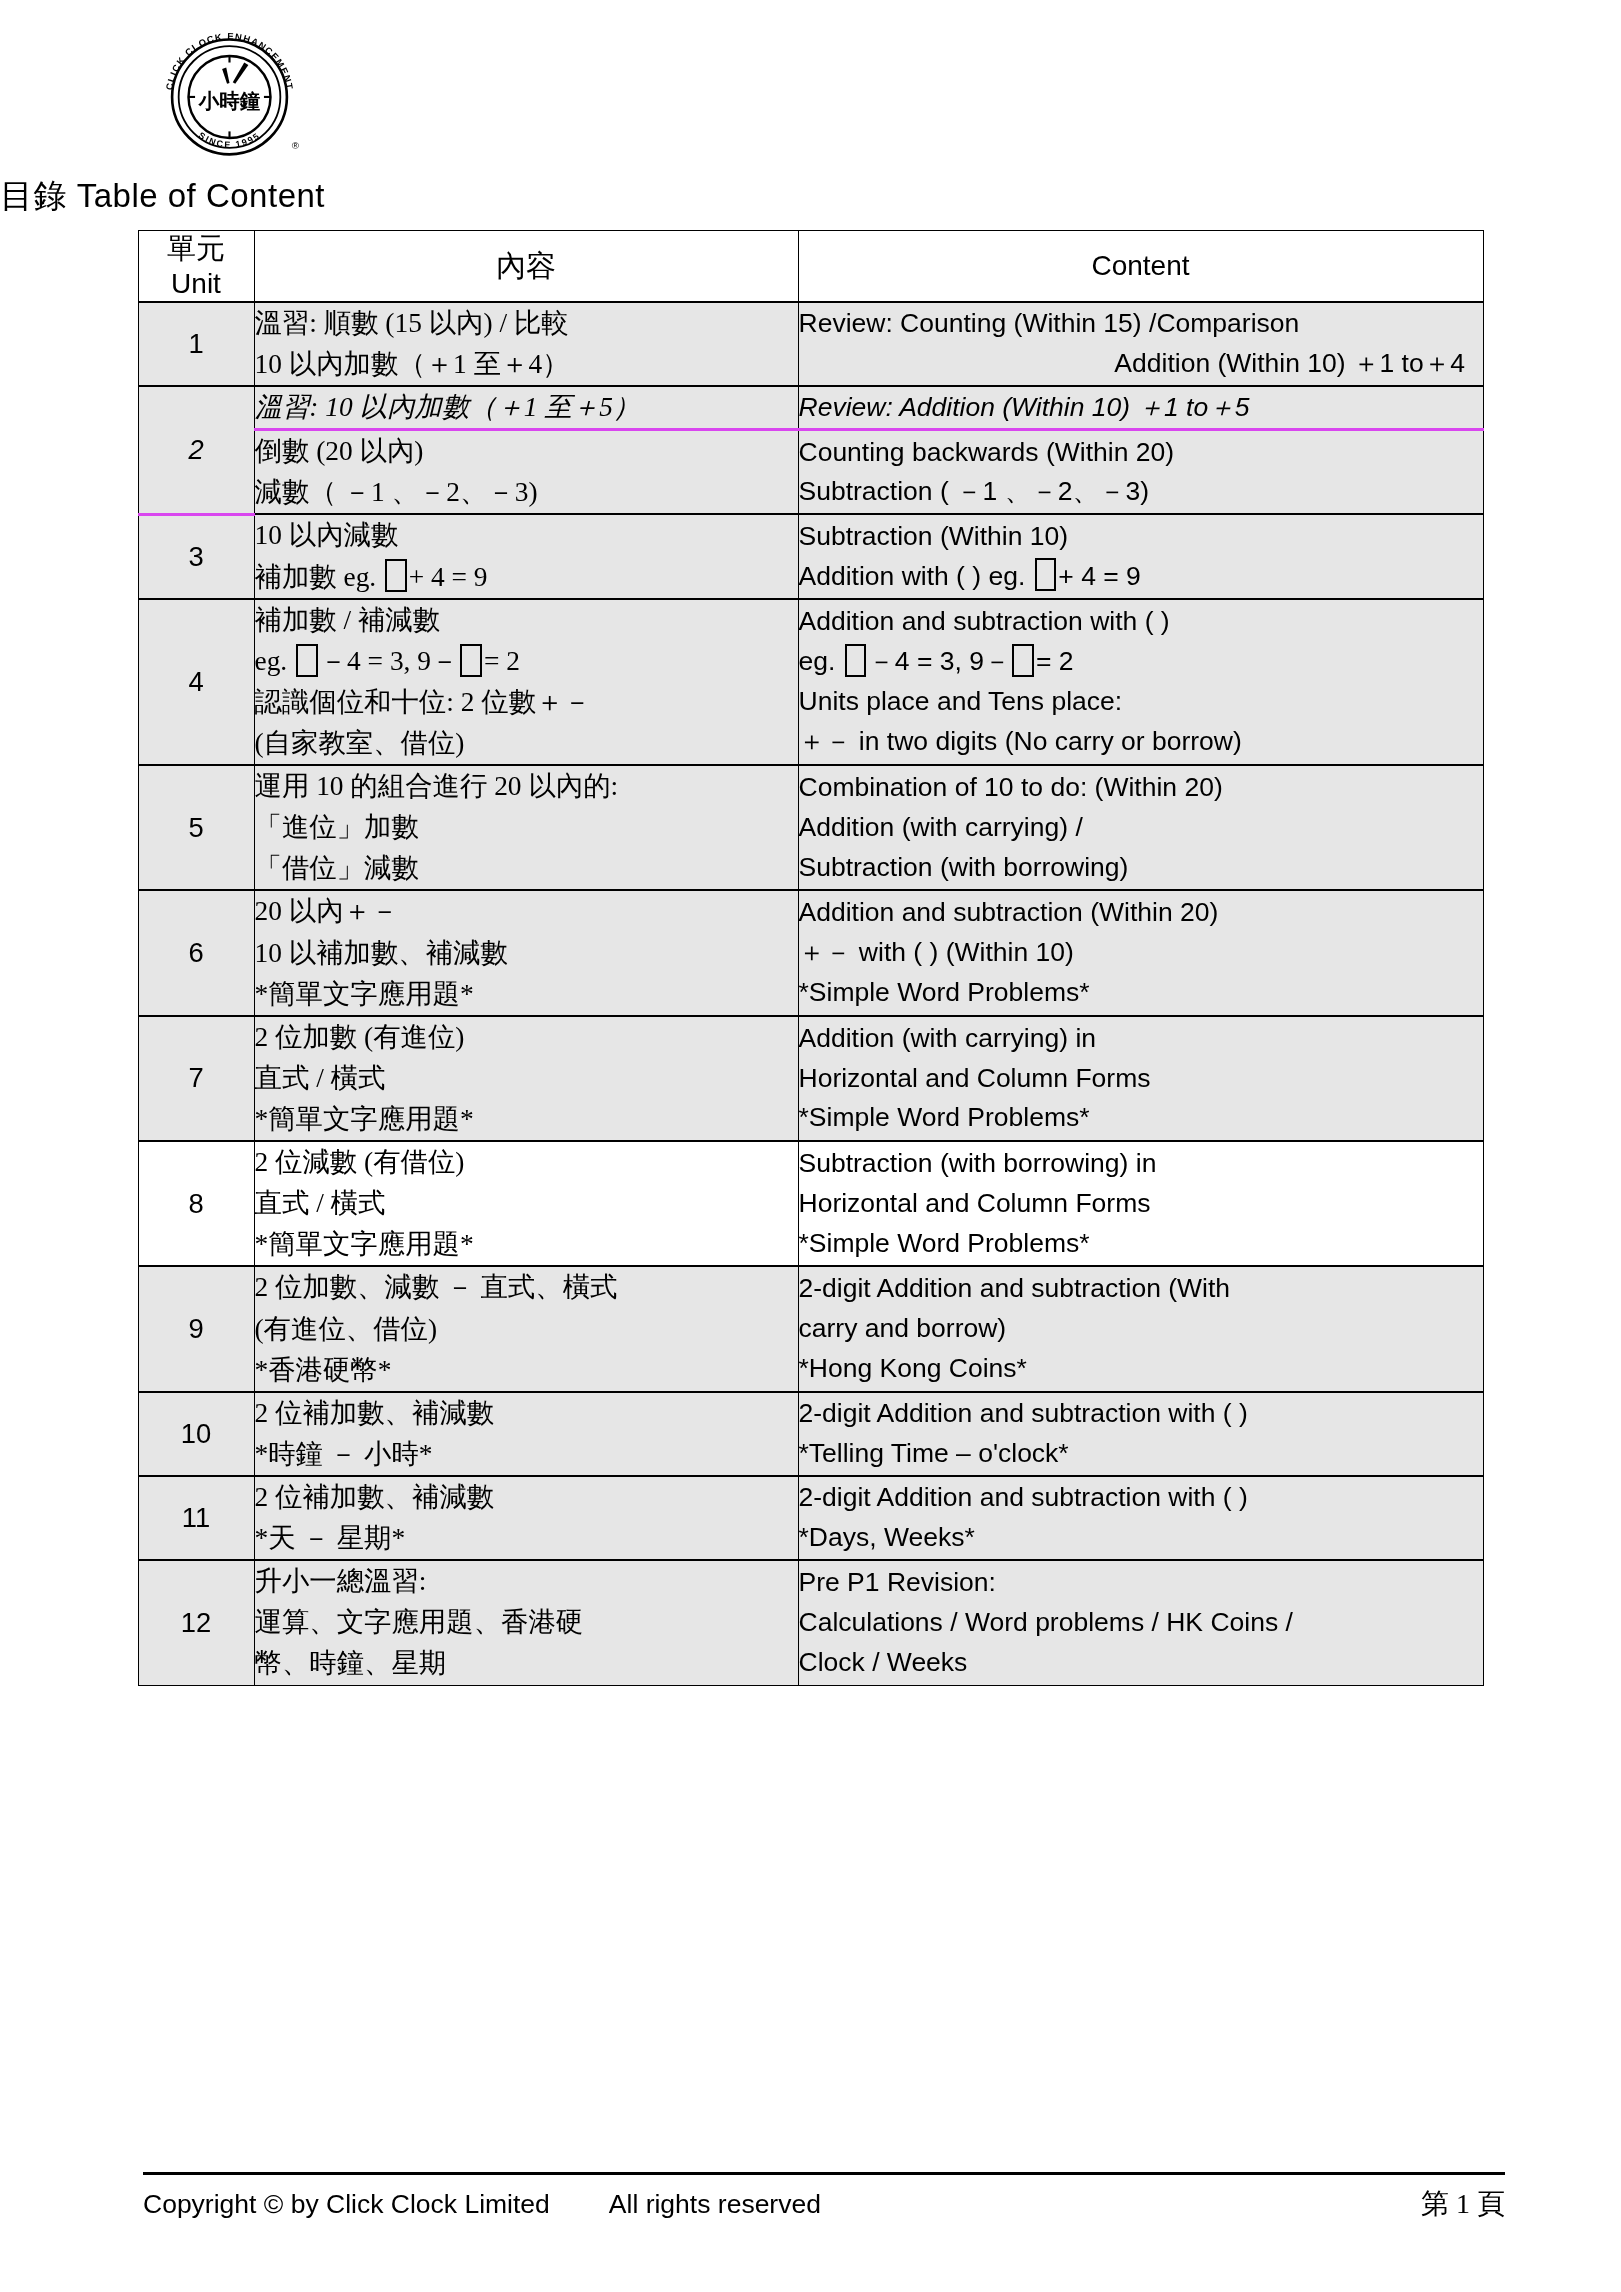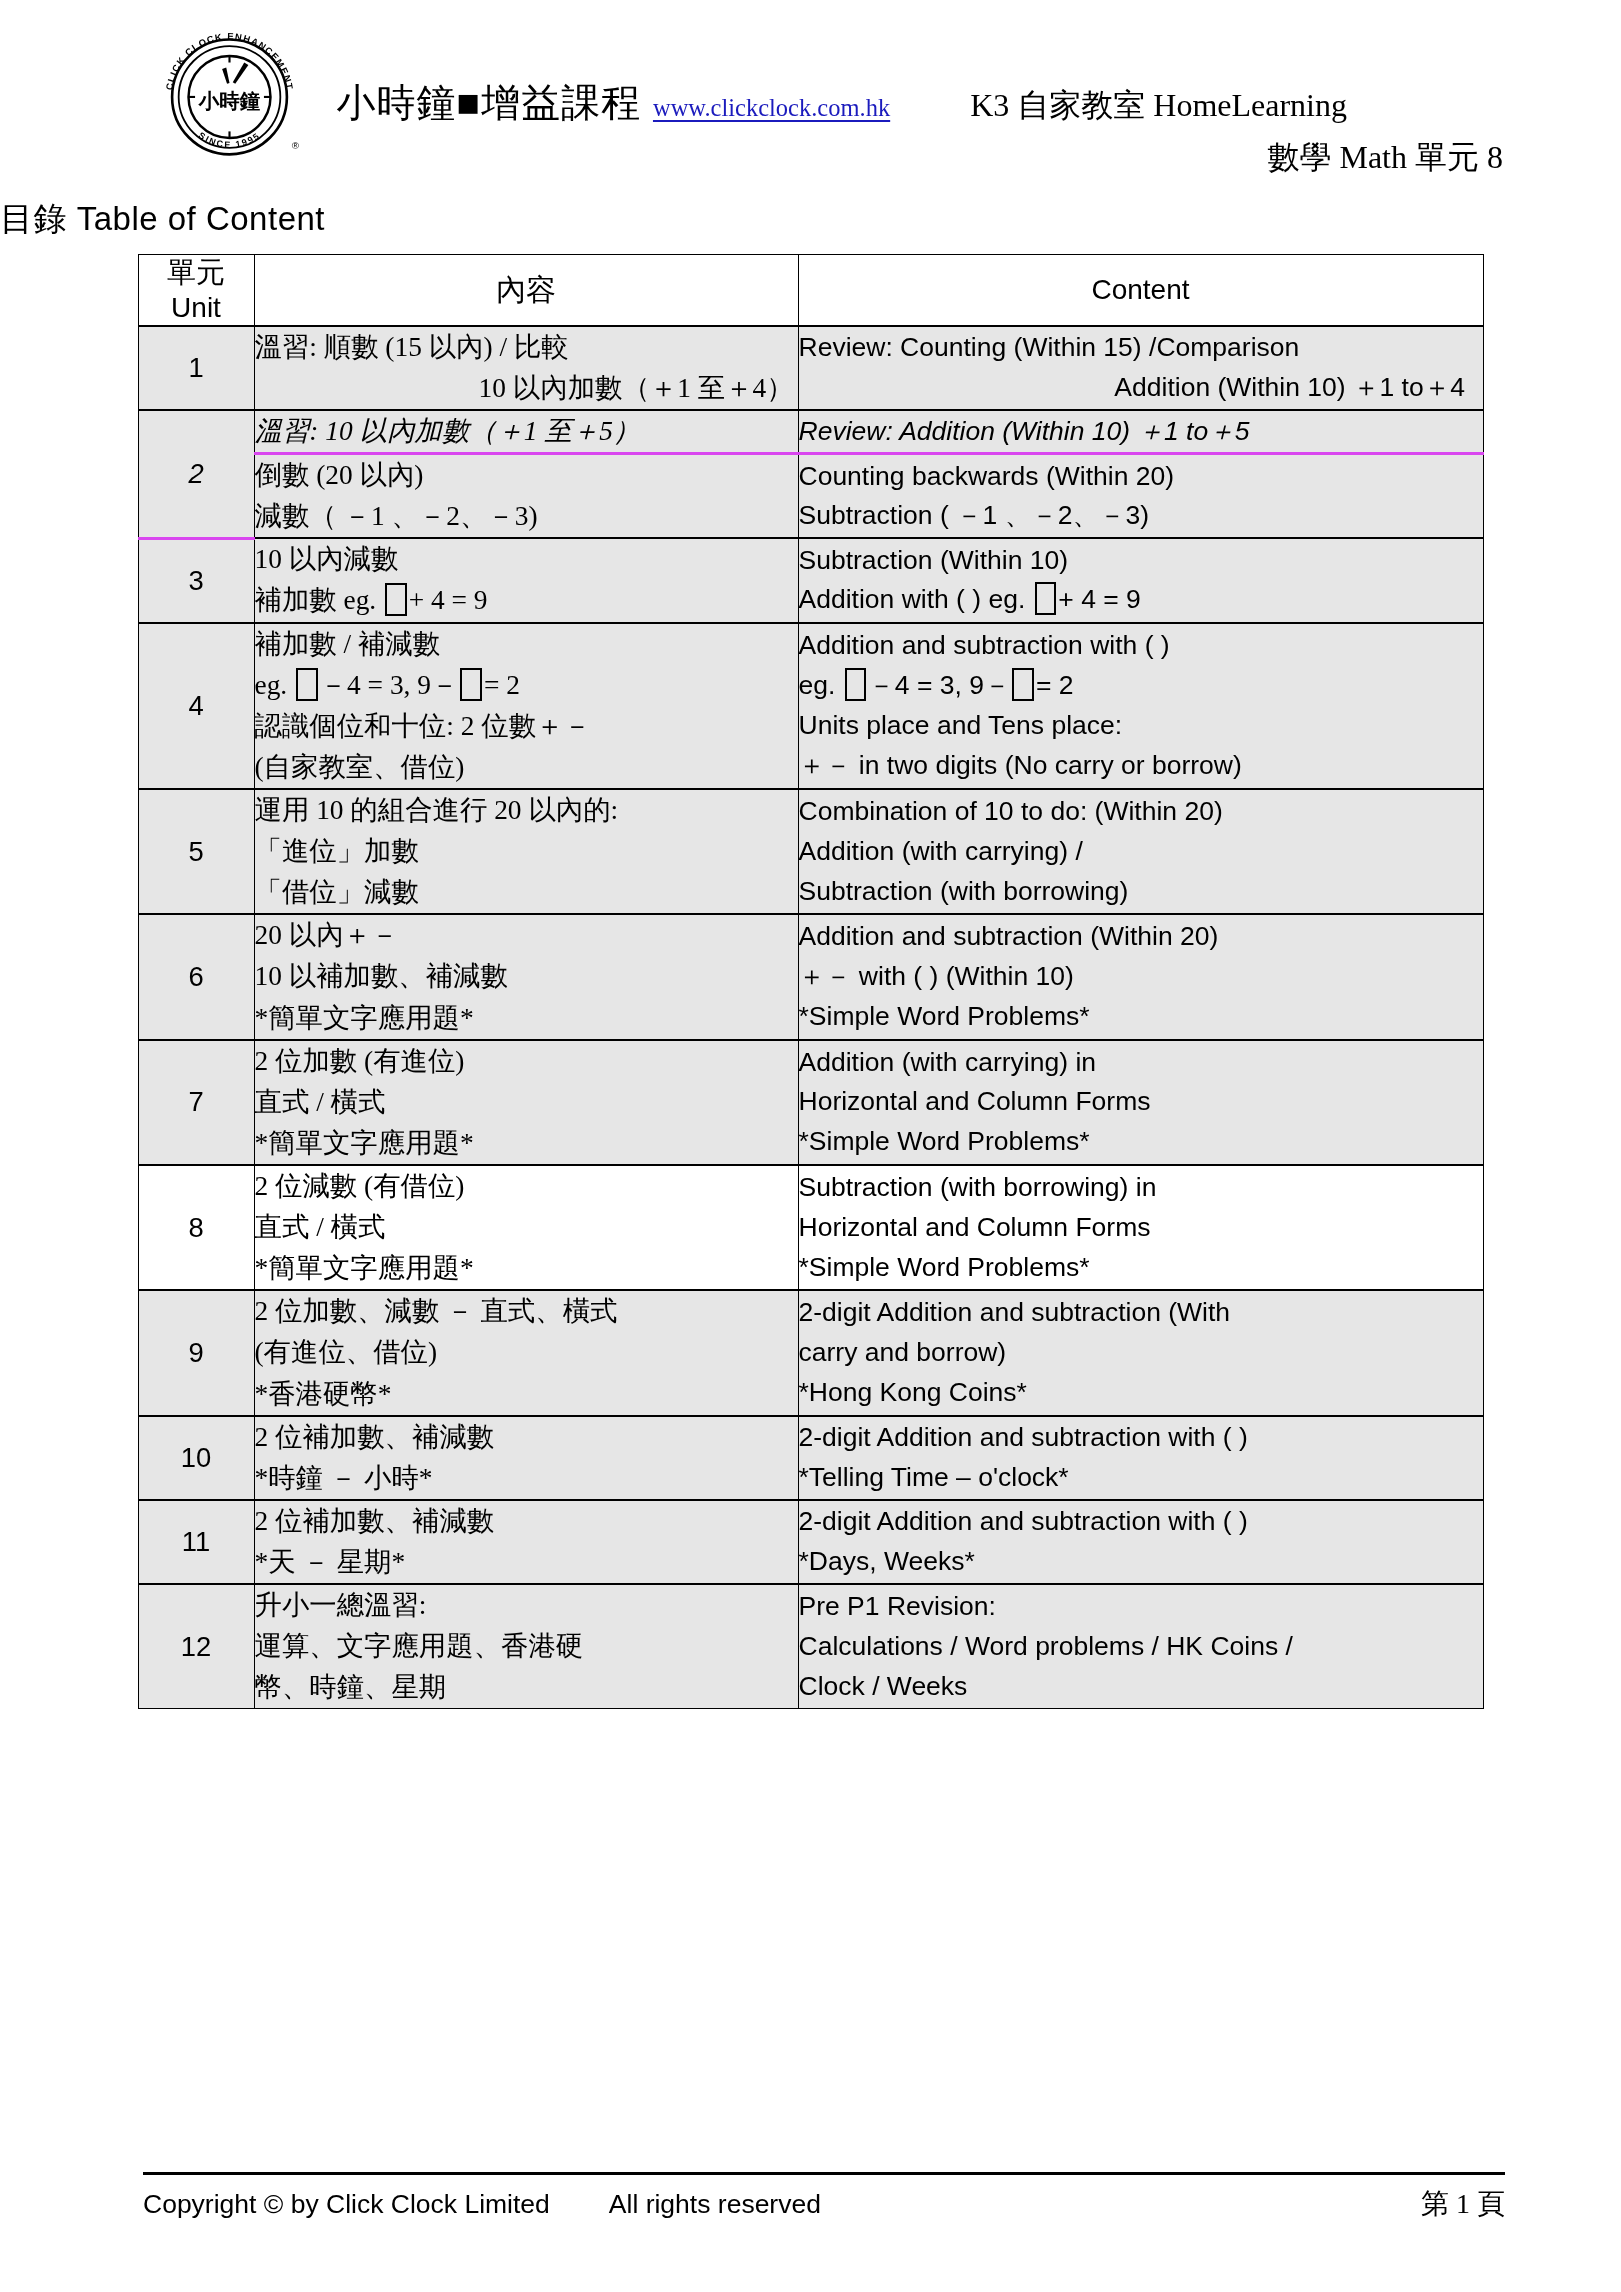--- a/index.html
+++ b/index.html
@@ -174,21 +174,21 @@
     font-size: 27.4px;
     line-height: 1.50;
     padding: 8.8px 11.8px 9.8px 13.7px;
   }
   .en-cell {
     font-family: "Liberation Sans", "DejaVu Sans", sans-serif;
     font-size: 26.5px;
     line-height: 1.50;
     padding: 8.8px 9.8px 9.8px 13.7px;
   }
-  .zh-cell.center-2nd .ln2 { text-align: right; padding-right: 3.9px; }
+  .zh-cell.center-2nd .ln2 { padding-right: 3.9px; }
   .en-cell.right-2nd .ln2 { text-align: right; padding-right: 17.6px; }
 
   .shaded { background: #e6e6e6 !important; }
   .plain  { background: #ffffff !important; }
 
   
   .sub-top td { border-bottom: 3px solid #d946ef; font-style: italic; }
 
   
   .boxg {
@@ -264,28 +264,20 @@
         </text>
         <text font-family="Liberation Sans, DejaVu Sans, sans-serif" font-size="11" font-weight="bold" letter-spacing="2.2">
           <textPath href="#innerArcBottom" startOffset="50%" text-anchor="middle">SINCE 1995</textPath>
         </text>
 
         <text x="100" y="92" text-anchor="middle" font-family="Liberation Serif, DejaVu Serif, serif" font-size="25" font-weight="bold" fill="#000">小時鐘</text>
         <text x="176" y="142" font-family="Liberation Sans, DejaVu Sans, sans-serif" font-size="12">®</text>
       </svg>
     </div>
 
-    <div class="header-text">
-      <div class="hdr-line1">
-        <span class="brand-zh">小時鐘■增益課程</span>
-        <a class="brand-url" href="#">www.clickclock.com.hk</a>
-        <span class="course-line">K3  自家教室 HomeLearning</span>
-      </div>
-      <div class="course-line2">數學  Math  單元 8</div>
-    </div>
   </div>
 
   <div class="doc-title">
     <span class="zh">目錄</span>
     <span>Table of Content</span>
   </div>
 
   <table class="toc-table">
     <colgroup>
       <col class="c-unit">

